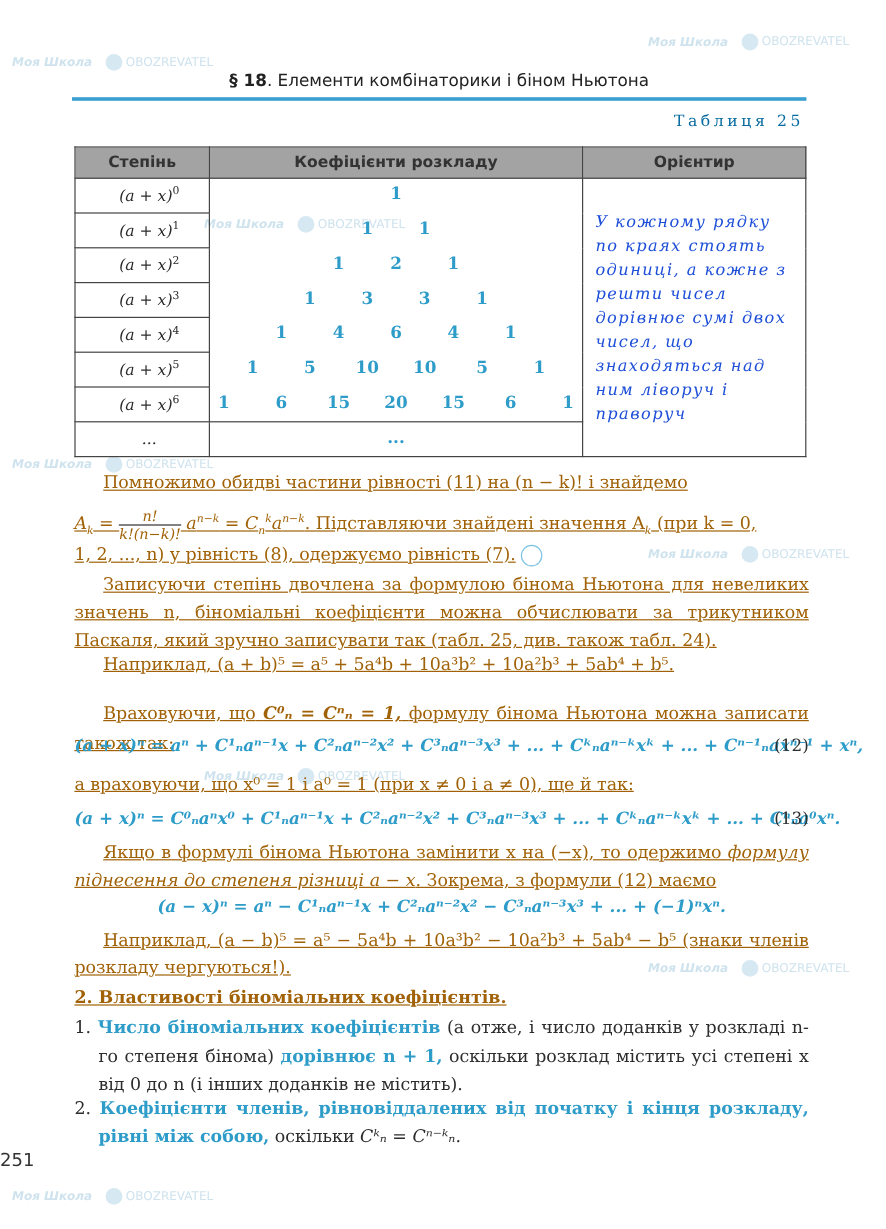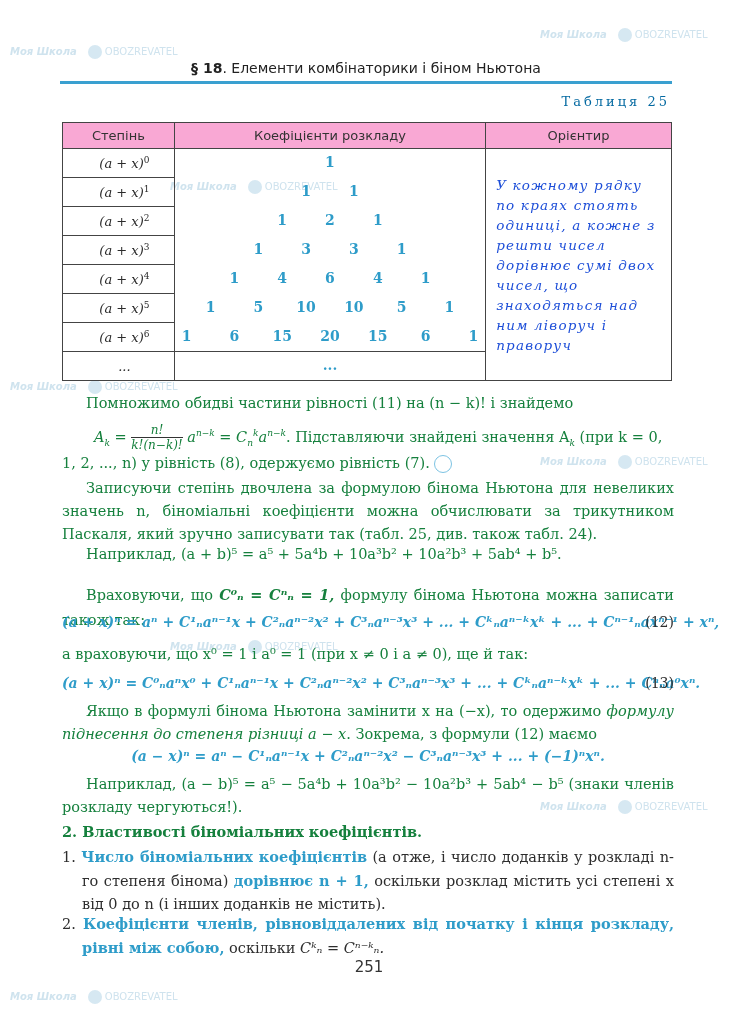--- a/index.html
+++ b/index.html
@@ -10,43 +10,43 @@
   .watermark .wm-school { font-style: italic; font-weight: bold; margin-right: 11px; }
   .watermark .wm-circle { display: inline-block; width: 14px; height: 14px; border-radius: 50%; background: #d6e8f2; vertical-align: middle; margin-right: 3px; }
 
   .running-head { position: absolute; left: 60px; top: 60px; width: 612px; height: 22px; text-align: center; font-family: "DejaVu Sans", sans-serif; font-size: 14px; color: #222; }
   .running-head .sec { font-weight: bold; }
   .head-rule { position: absolute; left: 60px; top: 81px; width: 612px; height: 3px; background: #3aa0d0; }
 
   .table-caption { position: absolute; right: 68px; top: 94px; font-family: "DejaVu Serif", serif; font-size: 13px; letter-spacing: 3px; color: #0369a1; }
 
   .ptable { position: absolute; left: 62px; top: 122px; width: 610px; border-collapse: collapse; border: 1.5px solid #444; }
-  .ptable th { background: #f9a8d4; font-family: "DejaVu Sans", sans-serif; font-weight: normal; font-size: 13px; height: 26px; border: 1px solid #444; color: #333; }
+  .ptable th { background: #a3a3a3; font-family: "DejaVu Sans", sans-serif; font-weight: bold; font-size: 13px; height: 26px; border: 1px solid #444; color: #333; }
   .ptable td { border: 1px solid #444; height: 29px; font-size: 13px; padding-left: 12px; }
   .ptable td.pow { width: 112px; text-align: center; font-style: italic; font-family: "DejaVu Serif", serif; }
   .ptable td.pow sup { font-size: 9px; font-style: normal; }
   .ptable td.coef { width: 312px; position: relative; border-top: none; border-bottom: none; }
   .ptable td.orient { width: 186px; vertical-align: middle; padding: 8px 10px; font-style: italic; font-size: 13.5px; line-height: 20px; letter-spacing: 1.2px; color: #1d4ed8; }
   .ptable tr.last td.coef { border-top: 1px solid #444; }
   .coef-row { position: absolute; left: 0; right: 0; top: 0; bottom: 0; }
   .coef-num { position: absolute; top: 5px; font-weight: bold; font-size: 14px; color: #2e9cc9; transform: translateX(-50%); }
 
-  .text { position: absolute; left: 62px; width: 612px; font-size: 14.5px; line-height: 23px; color: #15803d; text-align: justify; }
+  .text { position: absolute; left: 62px; width: 612px; font-size: 14.5px; line-height: 23px; color: #a16207; text-align: justify; text-decoration: underline; }
   .indent { text-indent: 24px; }
   .formula { position: absolute; left: 62px; width: 612px; font-size: 14px; font-style: italic; font-weight: bold; color: #2e9cc9; white-space: nowrap; }
   .formula .num { color: #2d2d2d; font-style: normal; font-weight: normal; position: absolute; right: 0; }
   .hl { color: #2e9cc9; font-weight: bold; }
   .it { font-style: italic; }
   sup.s { font-size: 9px; }
   sub.s { font-size: 9px; }
   .frac { display: inline-block; vertical-align: middle; text-align: center; font-size: 12px; font-style: italic; line-height: 14px; }
   .frac .n { display: block; border-bottom: 1px solid #333; padding: 0 2px; }
   .frac .d { display: block; }
   .check-circle { display: inline-block; width: 18px; height: 18px; border: 1.5px solid #7cc3e3; border-radius: 50%; vertical-align: middle; margin-left: 4px; }
-  .page-number { position: absolute; left: 0; width: 738px; top: 958px; text-align: center; font-family: "DejaVu Sans", sans-serif; font-size: 15px; color: #333; }
+  .page-number { position: absolute; left: 0; width: 738px; top: 958px; text-align: left; font-family: "DejaVu Sans", sans-serif; font-size: 15px; color: #333; }
   .list-item { position: absolute; left: 62px; width: 612px; font-size: 14.5px; line-height: 23px; padding-left: 20px; text-indent: -20px; text-align: justify; color: #2d2d2d; }
 </style>
 </head>
 <body>
 
 <div class="watermark" style="left:10px;top:45px;"><span class="wm-school">Моя Школа</span><span class="wm-circle"></span><span>OBOZREVATEL</span></div>
 <div class="watermark" style="left:540px;top:28px;"><span class="wm-school">Моя Школа</span><span class="wm-circle"></span><span>OBOZREVATEL</span></div>
 <div class="watermark" style="left:170px;top:180px;"><span class="wm-school">Моя Школа</span><span class="wm-circle"></span><span>OBOZREVATEL</span></div>
 <div class="watermark" style="left:10px;top:380px;"><span class="wm-school">Моя Школа</span><span class="wm-circle"></span><span>OBOZREVATEL</span></div>
 <div class="watermark" style="left:540px;top:455px;"><span class="wm-school">Моя Школа</span><span class="wm-circle"></span><span>OBOZREVATEL</span></div>
@@ -155,21 +155,21 @@
             <span class="coef-num" style="left: 50%;">...</span>
           </div>
         </td>
       </tr>
     </tbody>
 </table>
 
 <div class="text indent" style="top:392px;">
   <span>Помножимо обидві частини рівності (11) на (n − k)! і знайдемо</span>
 </div>
-<div class="text" style="top:418px;line-height:30px;margin-left:32px;">
+<div class="text" style="top:418px;line-height:30px;">
   <span class="it">A<sub class="s">k</sub></span> =
   <span class="frac"><span class="n">n!</span><span class="d">k!(n−k)!</span></span>
   <span class="it">a<sup class="s">n−k</sup> = C<sub class="s">n</sub><sup class="s">k</sup>a<sup class="s">n−k</sup></span><span>. Підставляючи знайдені значення A</span><sub class="s it">k</sub><span> (при k = 0,</span>
 </div>
 <div class="text" style="top:452px;">
   <span>1, 2, ..., n) у рівність (8), одержуємо рівність (7).</span><span class="check-circle"></span>
 </div>
 
 <div class="text indent" style="top:477px;">Записуючи степінь двочлена за формулою бінома Ньютона для невеликих значень n, біноміальні коефіцієнти можна обчислювати за трикутником Паскаля, який зручно записувати так (табл. 25, див. також табл. 24).</div>
 <div class="text indent" style="top:543px;">Наприклад, (a + b)⁵ = a⁵ + 5a⁴b + 10a³b² + 10a²b³ + 5ab⁴ + b⁵.</div>

